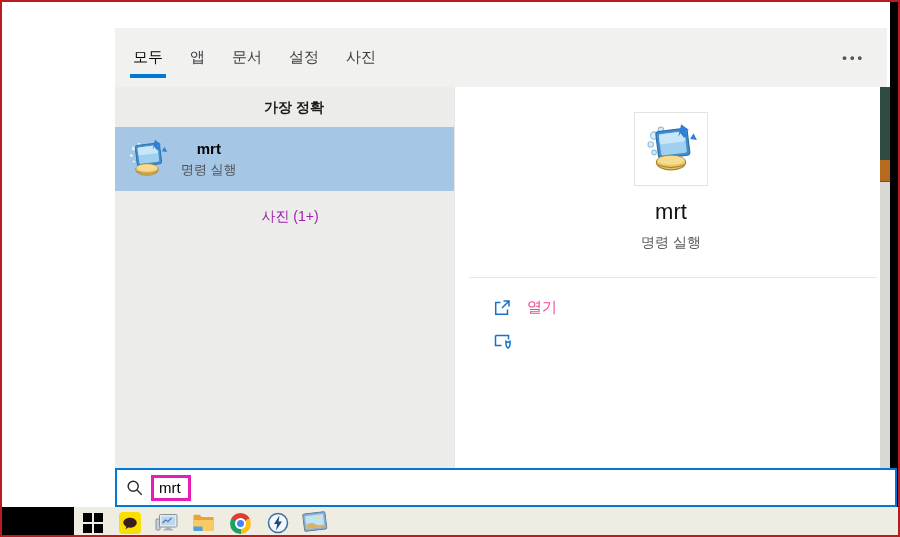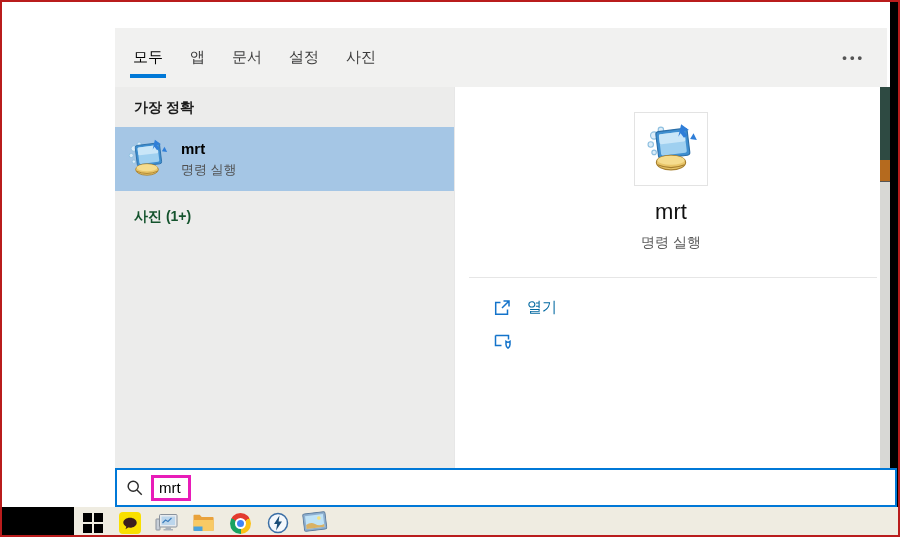--- a/index.html
+++ b/index.html
@@ -26,43 +26,43 @@
   .tab.active { color:#000; }
   .tab.active .tab-underline {
     position:absolute; left:-3px; right:-3px; bottom:9px; height:4px; background:#0078d7;
   }
   .dd-arrow { font-size:9px; color:#444; margin-left:7px; }
   .overflow-dots { margin-left:auto; margin-right:22px; display:flex; align-items:center;
                    color:#555; font-size:13px; letter-spacing:3px; font-weight:bold; cursor:pointer; }
 
   
   .left-panel { position:absolute; left:113px; top:85px; width:339px; height:381px;
-                background:#ececeb; z-index:2; }
+                background:#ececeb; z-index:2;text-align:center; }
   .section-header { font-size:14px; font-weight:bold; color:#1b1b1b; padding:12px 0 0 19px; }
   .result-row { margin-top:10px; height:64px; background:#a5c6e5; display:flex;
                 align-items:center; padding-left:11px; cursor:pointer; }
   .result-icon { width:42px; height:42px; flex:0 0 auto; }
   .result-text { margin-left:13px; }
   .result-title { font-size:15px; font-weight:bold; color:#000; }
   .result-sub { font-size:13px; color:#4f4f4f; margin-top:4px; }
-  .group-header { font-size:14px; font-weight:bold; color:#14532d; padding:17px 8px 0 19px; }
+  .group-header { font-size:14px; font-weight:normal; color:#a21caf; padding:17px 8px 0 19px; }
 
   
   .right-panel { position:absolute; left:452px; top:85px; width:433px; height:381px;
                  background:#fff; border-left:1px solid #e7e7e7; z-index:2; }
   .big-icon-box { width:74px; height:74px; margin:25px auto 0; border:1px solid #e3e3e3;
                   display:flex; align-items:center; justify-content:center; background:#fff; }
   .big-icon-box svg { width:54px; height:54px; }
   .detail-title { text-align:center; font-size:22px; color:#111; margin-top:13px; }
   .detail-sub { text-align:center; font-size:14px; color:#5a5a5a; margin-top:9px; }
   .detail-divider { border-top:1px solid #e6e6e6; margin:25px 10px 0 14px; }
   .action-list { margin-top:13px; padding-left:37px; }
   .action-row { display:flex; align-items:center; height:33px; cursor:pointer; }
   .action-row svg { width:20px; height:20px; flex:0 0 auto; }
-  .action-label { margin-left:15px; font-size:15px; color:#0369a1; }
+  .action-label { margin-left:15px; font-size:15px; color:#ec4899; }
 
   
   .search-box {
     position:absolute; left:113px; top:466px; width:782px; height:39px;
     background:#fff; border:2px solid #0078d7; display:flex; align-items:center;
     padding-left:9px; z-index:5; cursor:text;
   }
   .search-box svg { width:18px; height:18px; }
   .search-term { margin-left:7px; border:3px solid #e81cb8; padding:1px 7px 2px 5px;
                  font-size:15px; color:#000; }

